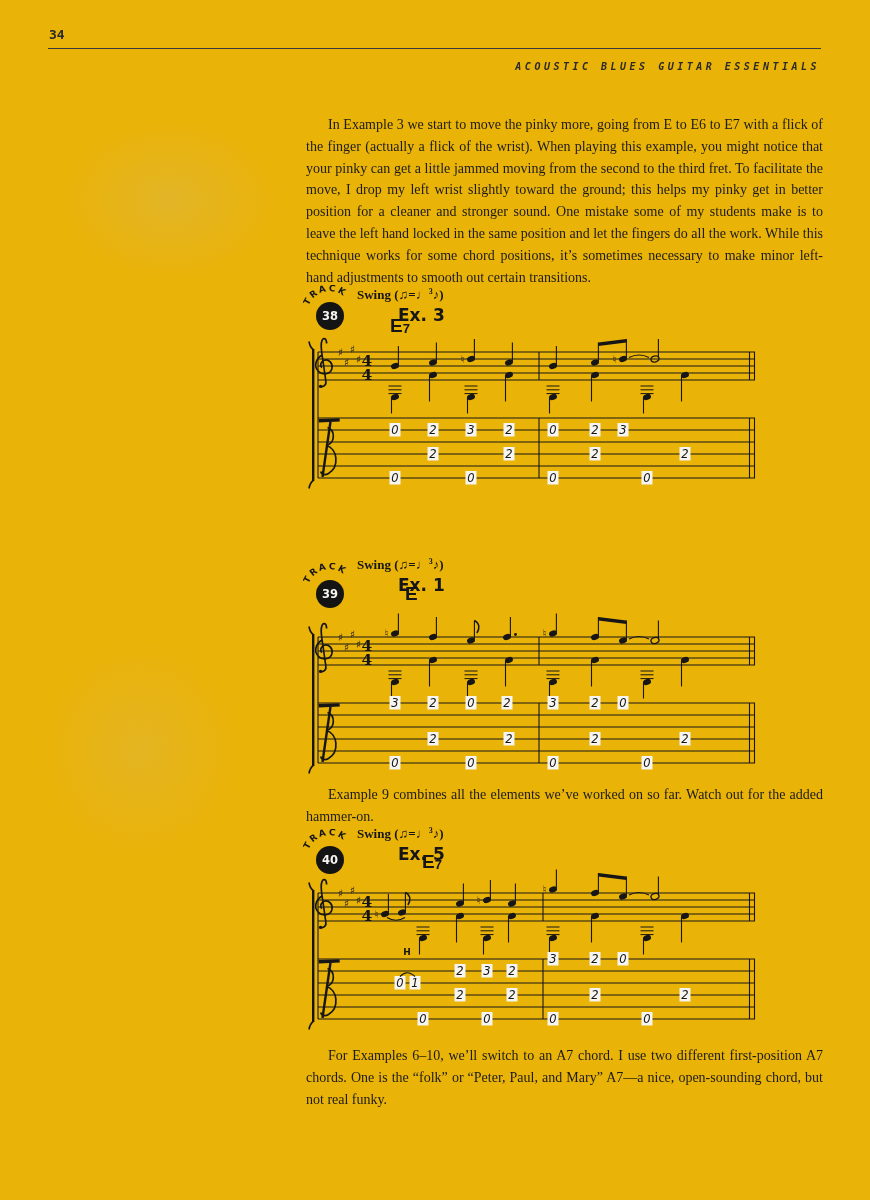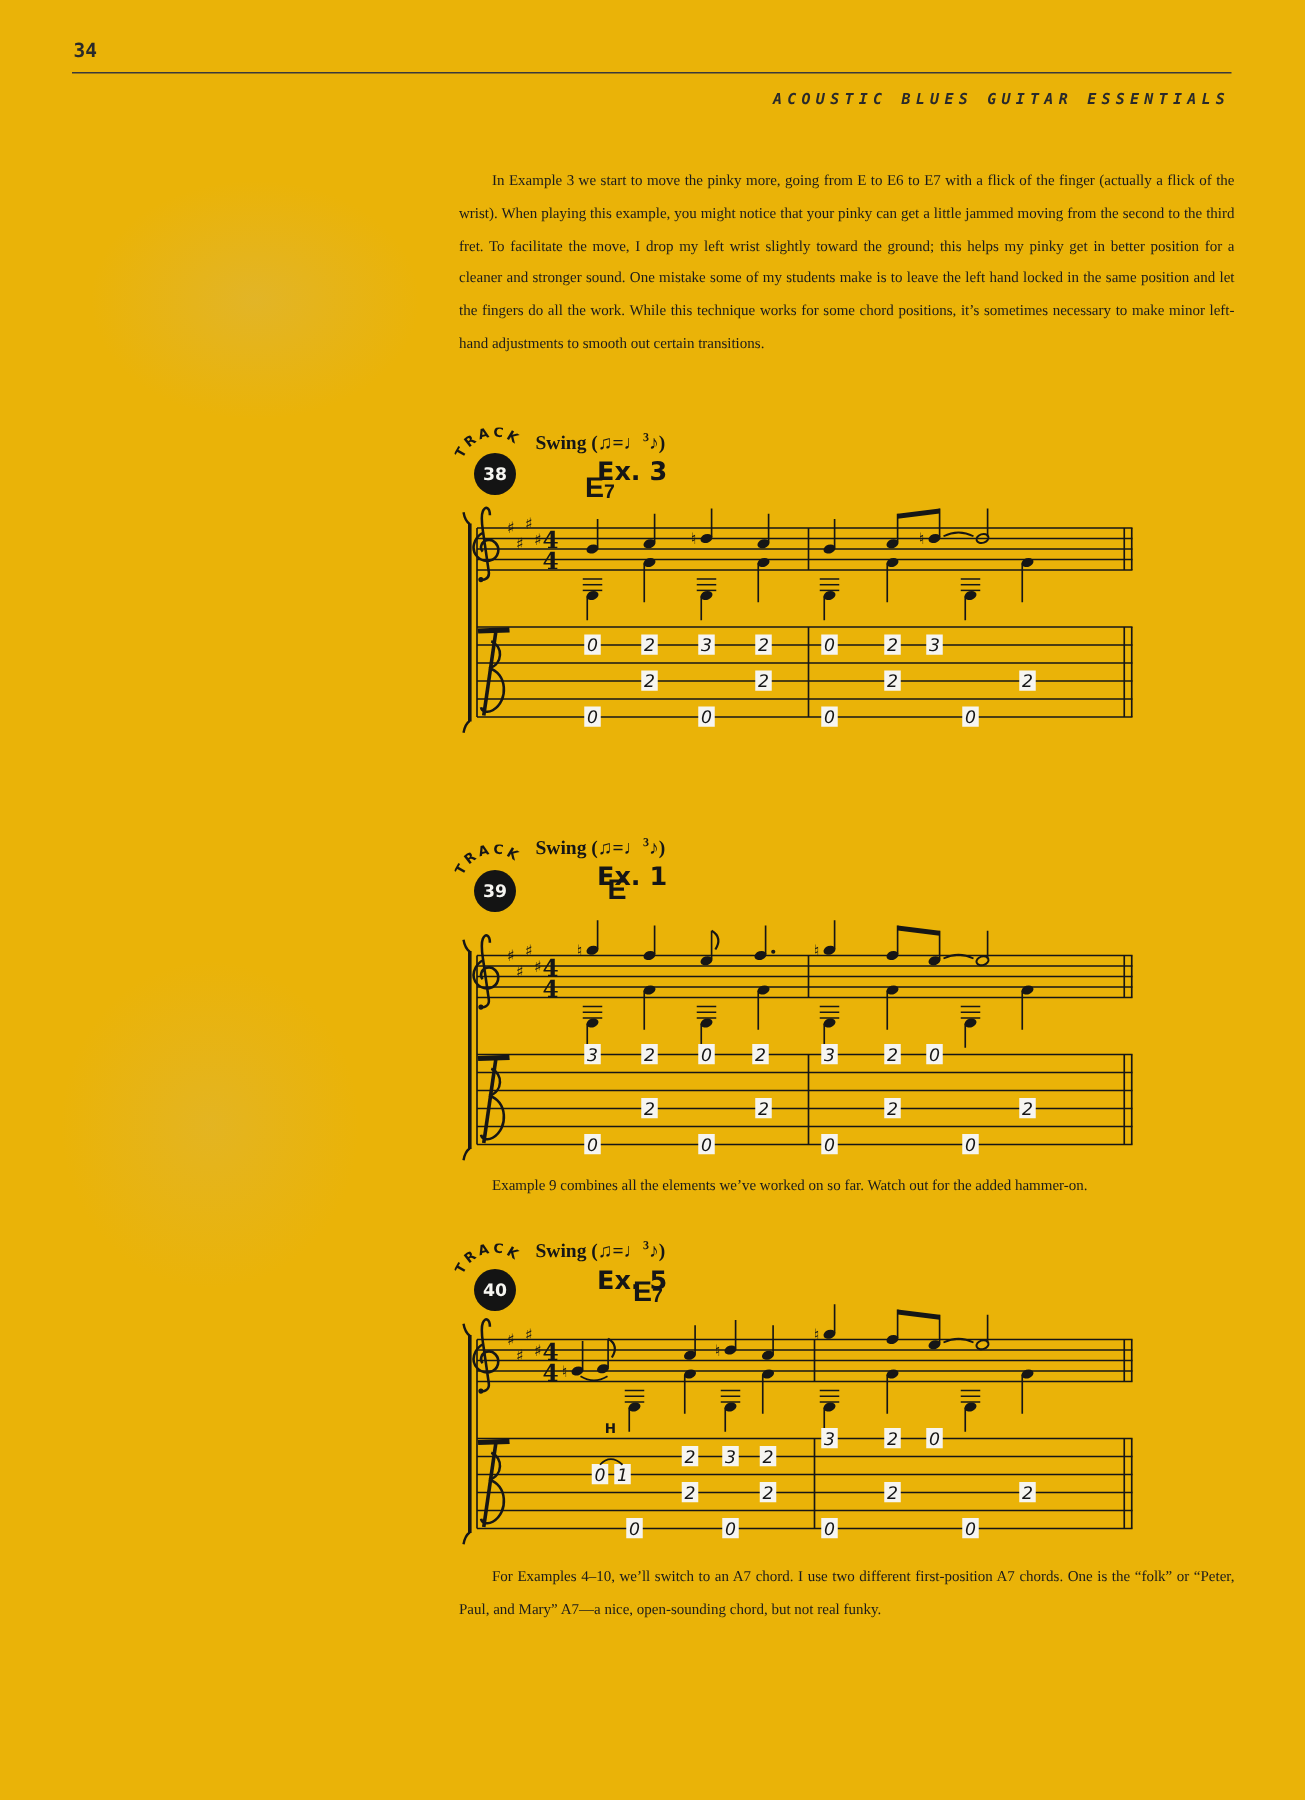--- a/index.html
+++ b/index.html
@@ -6,21 +6,21 @@
   body{width:870px;height:1200px;position:relative;background:#f6f5f1;font-family:"Liberation Serif",serif;color:#1c1c1c;overflow:hidden;}
   .page{position:absolute;inset:0;background:#eab308;}
   .blot{position:absolute;border-radius:50%;pointer-events:none;}
   .blot1{left:60px;top:120px;width:220px;height:160px;background:radial-gradient(closest-side,rgba(190,188,178,0.18),rgba(190,188,178,0));}
   .blot2{left:40px;top:640px;width:200px;height:220px;background:radial-gradient(closest-side,rgba(190,188,178,0.15),rgba(190,188,178,0));}
 
   .pageno{position:absolute;left:49px;top:27px;font-family:"DejaVu Sans Mono",monospace;font-size:13px;font-weight:bold;color:#2a2a2a;}
   .runhead{position:absolute;right:50px;top:29px;font-family:"DejaVu Sans Mono",monospace;font-style:italic;font-weight:bold;font-size:10px;letter-spacing:3.5px;color:#2a2a2a;white-space:nowrap;margin-top:32px;}
   .headrule{position:absolute;left:48px;top:48px;width:773px;height:1px;background:#3a3a3a;}
 
-  .para{position:absolute;left:306px;width:517px;font-size:10px;line-height:21.8px;text-align:justify;text-indent:22px;color:#1b1b1b;}
+  .para{position:absolute;left:306px;width:517px;font-size:14px;line-height:21.8px;text-align:justify;text-indent:22px;color:#1b1b1b;}
   .p1{top:100px;} .p2{top:496px;} .p3{top:770px;} .p4{top:1031px;}
 
   .ex{position:absolute;left:305px;width:462px;height:208px;}
   .ex3{top:283px;} .ex4{top:553px;} .ex5{top:822px;}
   .badge{position:absolute;left:-2px;}
   .ex3 .badge{top:2px;} .ex4 .badge{top:10px;} .ex5 .badge{top:7px;}
   .swing{position:absolute;left:52px;top:4px;font-family:Liberation Serif, serif;font-weight:bold;font-size:13px;color:#161616;white-space:nowrap;}
   .swing sup{font-size:8px;}
   .exlabel{position:absolute;left:53px;top:22px;font-family:"DejaVu Sans",sans-serif;font-weight:bold;font-size:17px;color:#161616;margin-left:40px;}
   .chord{position:absolute;top:32px;font-family:Liberation Sans, sans-serif;font-weight:bold;font-size:19px;color:#161616;}
@@ -489,14 +489,14 @@
           <rect x="242.5" y="145" width="11" height="13.5" fill="#f6f5f1"></rect>
           <text x="248" y="156.2" class="tnum">0</text>
           <rect x="336.5" y="145" width="11" height="13.5" fill="#f6f5f1"></rect>
           <text x="342" y="156.2" class="tnum">0</text>
           <text x="102" y="88" class="hlbl">H</text>
           <path d="M95 109.5 Q 102 102 110 109.5" fill="none" stroke="#161616" stroke-width="1.2"></path>
         </g>
       </svg>
   </section>
 
-  <p class="para p4">For Examples 4–10, we’ll switch to an A7 chord. I use two different first-position A7 chords. One is the “folk” or “Peter, Paul, and Mary” A7—a nice, open-sounding chord, but not real funky.</p>
+  <p class="para p4">For Examples 6–10, we’ll switch to an A7 chord. I use two different first-position A7 chords. One is the “folk” or “Peter, Paul, and Mary” A7—a nice, open-sounding chord, but not real funky.</p>
 </div>
 
 </body></html>

